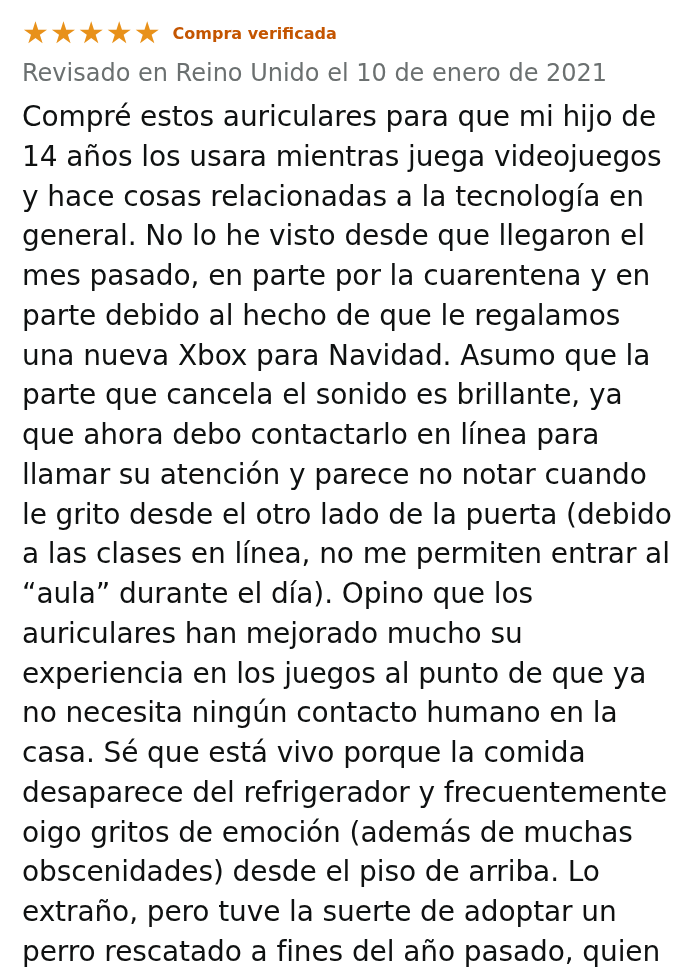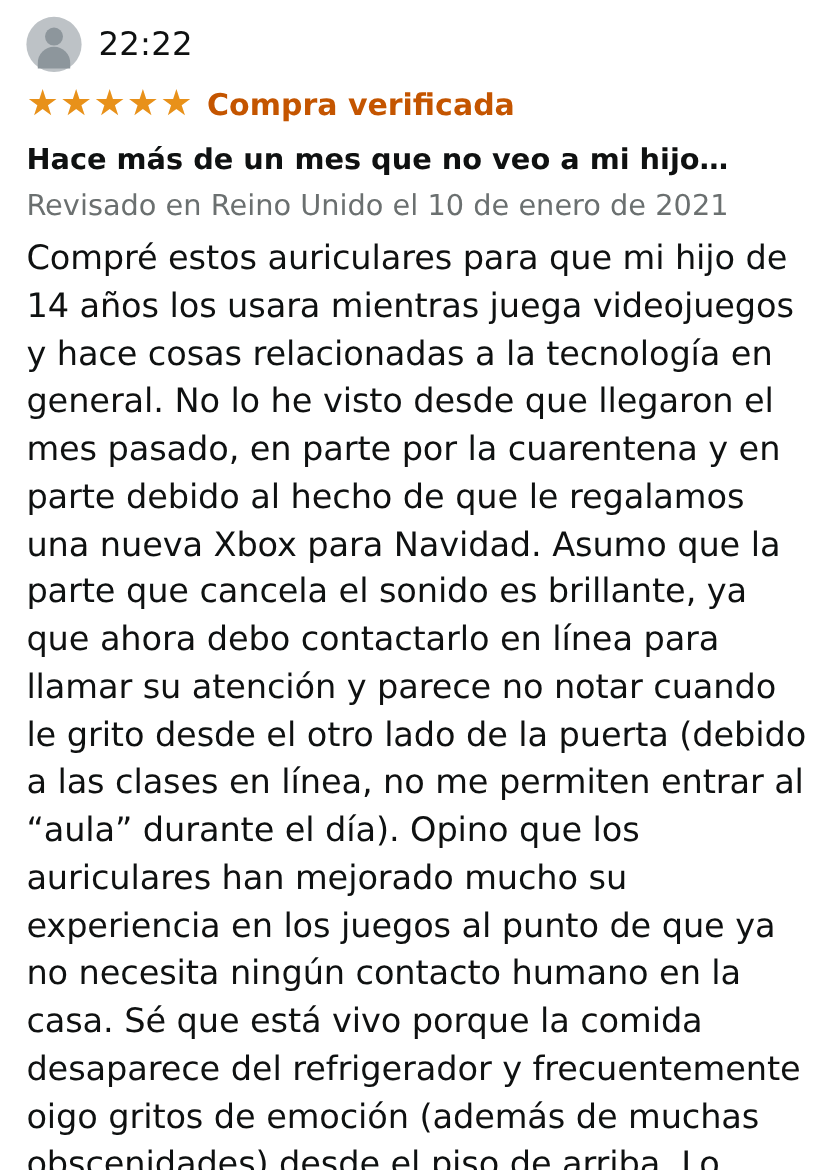--- a/index.html
+++ b/index.html
@@ -68,21 +68,21 @@
     display: flex;
     gap: 1px;
     line-height: 1;
   }
   .star {
     font-size: 30px;
     color: #e8911a;
     line-height: 1;
   }
   .verified {
-    font-size: 25px;
+    font-size: 16px;
     font-weight: bold;
     color: #c45500;
   }
   .review-title {
     font-size: 24px;
     font-weight: bold;
     color: #0f1111;
     margin-top: 14px;
     line-height: 1.25;
   }
@@ -98,38 +98,30 @@
     color: #0f1111;
     margin-top: 8px;
     letter-spacing: -0.1px;
   }
 </style>
 </head>
 <body>
 
 <div class="review">
 
-  <div class="reviewer-row">
-    <div class="avatar">
-      <div class="head"></div>
-      <div class="body"></div>
-    </div>
-    <div class="reviewer-name">22:22</div>
-  </div>
 
   <div class="rating-row">
     <div class="stars">
         <span class="star">★</span>
         <span class="star">★</span>
         <span class="star">★</span>
         <span class="star">★</span>
         <span class="star">★</span>
       </div>
     <div class="verified">Compra verificada</div>
   </div>
 
-  <div class="review-title">Hace más de un mes que no veo a mi hijo…</div>
 
   <div class="review-meta">Revisado en Reino Unido el 10 de enero de 2021</div>
 
   <div class="review-body">Compré estos auriculares para que mi hijo de 14 años los usara mientras juega videojuegos y hace cosas relacionadas a la tecnología en general. No lo he visto desde que llegaron el mes pasado, en parte por la cuarentena y en parte debido al hecho de que le regalamos una nueva Xbox para Navidad. Asumo que la parte que cancela el sonido es brillante, ya que ahora debo contactarlo en línea para llamar su atención y parece no notar cuando le grito desde el otro lado de la puerta (debido a las clases en línea, no me permiten entrar al “aula” durante el día). Opino que los auriculares han mejorado mucho su experiencia en los juegos al punto de que ya no necesita ningún contacto humano en la casa. Sé que está vivo porque la comida desaparece del refrigerador y frecuentemente oigo gritos de emoción (además de muchas obscenidades) desde el piso de arriba. Lo extraño, pero tuve la suerte de adoptar un perro rescatado a fines del año pasado, quien se ha robado mi corazón y, ahora, es mi hijo favorito.</div>
 
 </div>
 
 </body></html>

